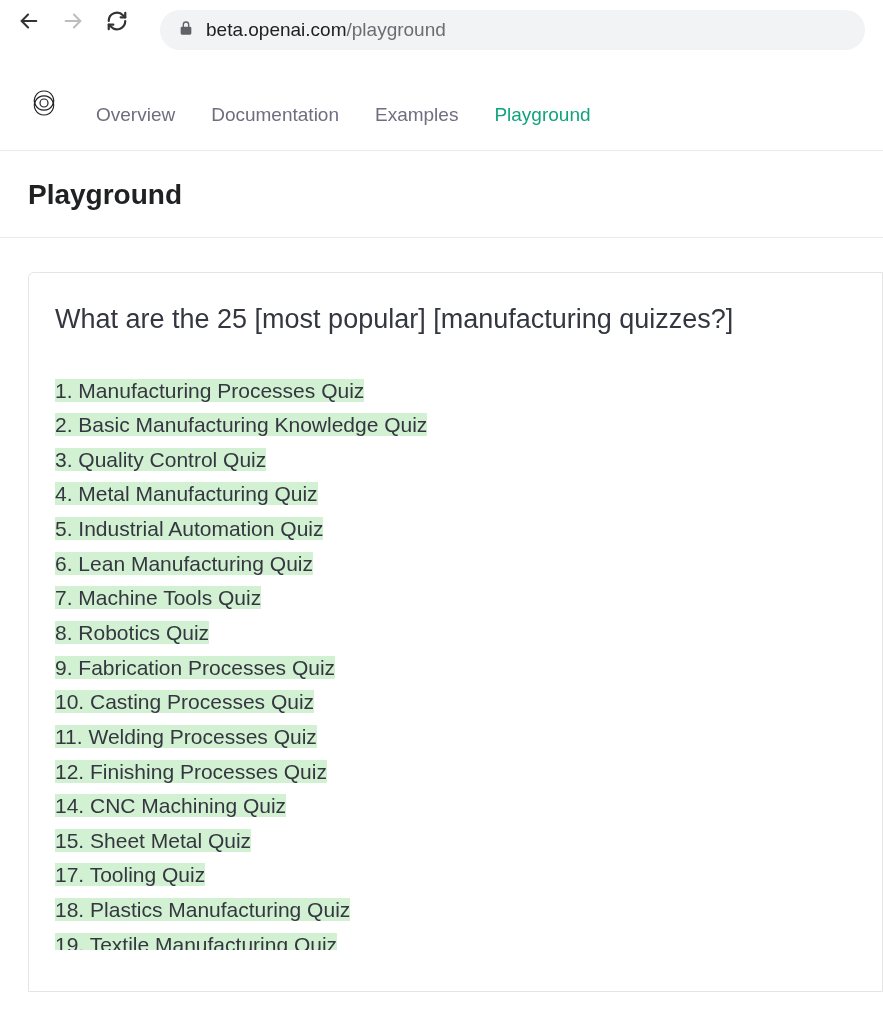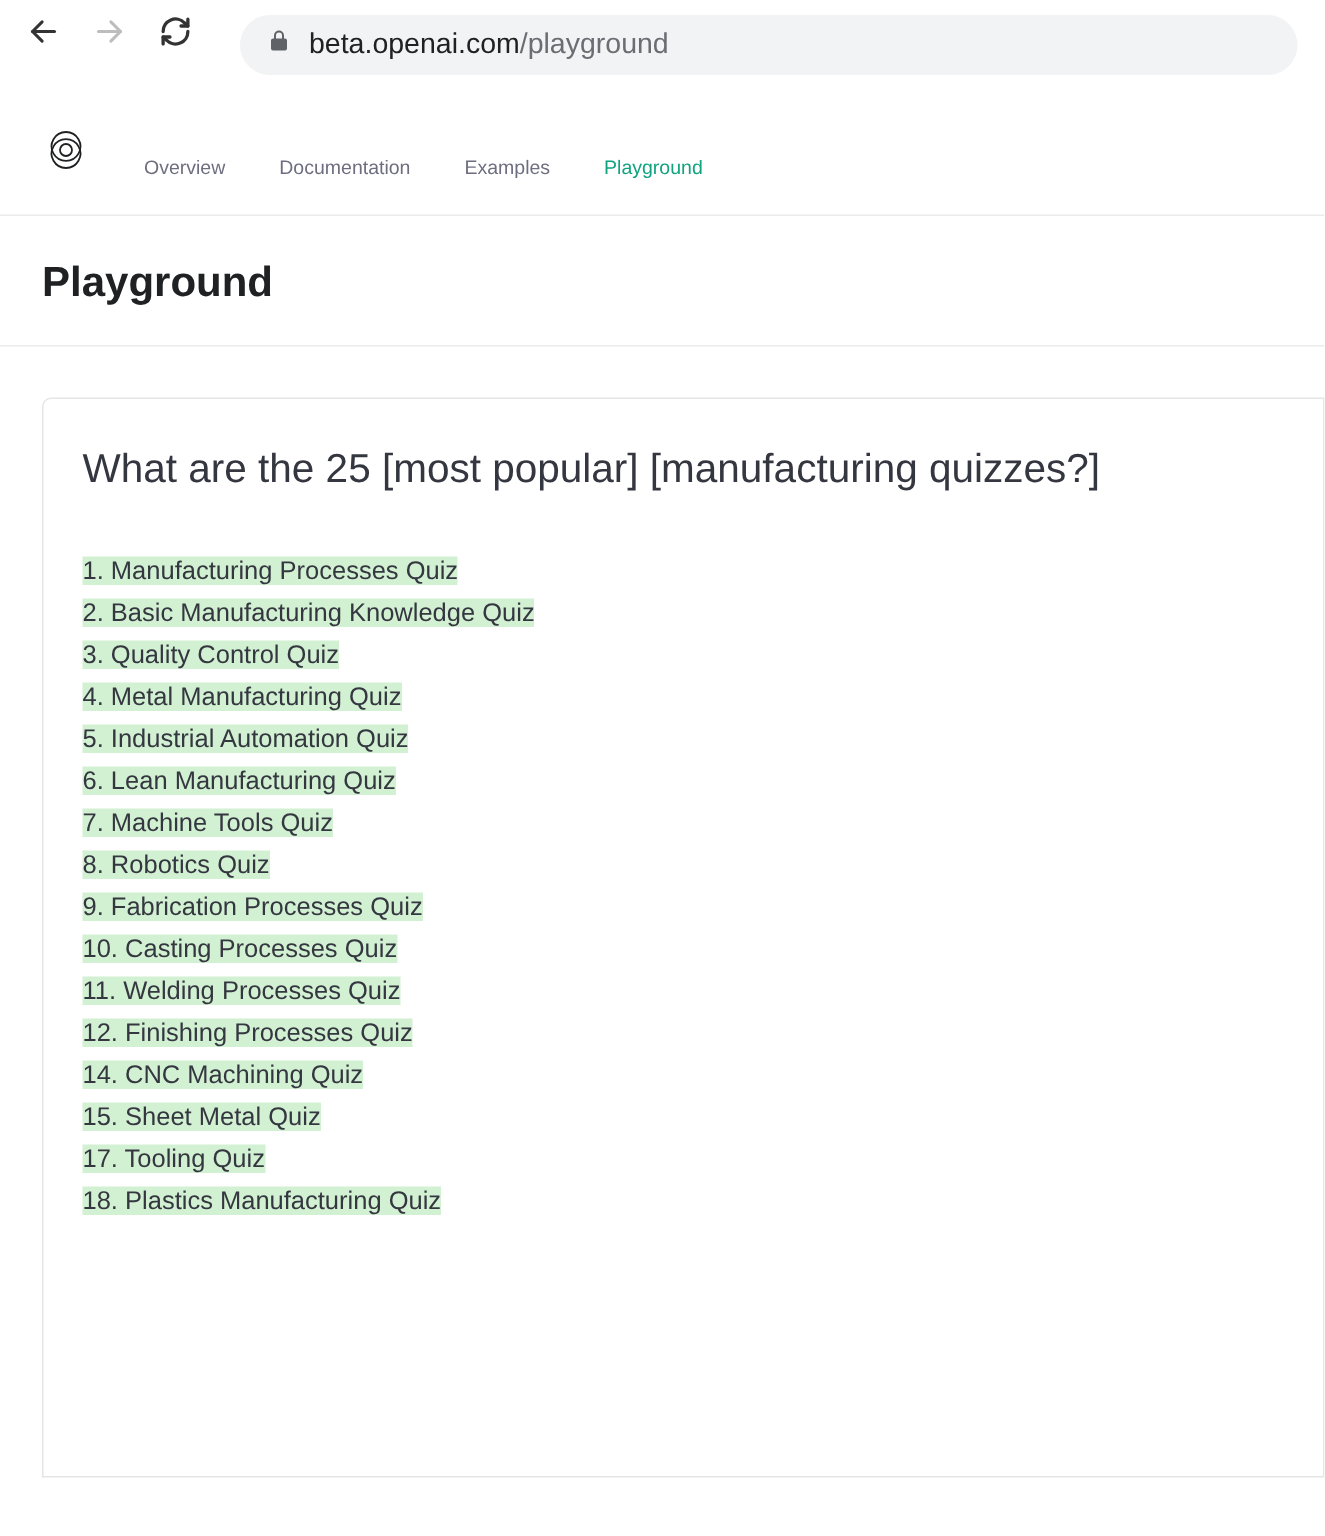--- a/index.html
+++ b/index.html
@@ -54,21 +54,21 @@
       border-bottom: 1px solid #ececec;
     }
     .logo {
       width: 32px;
       height: 32px;
       display: flex;
       align-items: center;
       justify-content: center;
     }
     .nav-link {
-      font-size: 13px;
+      font-size: 19px;
       color: #6e6e80;
       cursor: pointer;
       margin-top: 24px;
     }
     .nav-link.active { color: #10a37f; }
     .page-title-wrap {
       padding: 28px 28px 26px 28px;
       border-bottom: 1px solid #ececec;
     }
     .page-title {
@@ -86,21 +86,21 @@
       min-height: 720px;
       overflow: hidden;
     }
     .prompt-text {
       font-size: 27px;
       color: #353740;
       line-height: 1.5;
       margin-bottom: 34px;
     }
     .completion-list {
-      font-size: 17px;
+      font-size: 21px;
       line-height: 1.65;
       color: #353740;
     }
     .completion-line {
       display: block;
     }
     .hl {
       background: #d2f0d2;
       display: inline;
     }
@@ -178,15 +178,16 @@
       <span class="completion-line"><span class="hl">7. Machine Tools Quiz</span></span>
       <span class="completion-line"><span class="hl">8. Robotics Quiz</span></span>
       <span class="completion-line"><span class="hl">9. Fabrication Processes Quiz</span></span>
       <span class="completion-line"><span class="hl">10. Casting Processes Quiz</span></span>
       <span class="completion-line"><span class="hl">11. Welding Processes Quiz</span></span>
       <span class="completion-line"><span class="hl">12. Finishing Processes Quiz</span></span>
       <span class="completion-line"><span class="hl">14. CNC Machining Quiz</span></span>
       <span class="completion-line"><span class="hl">15. Sheet Metal Quiz</span></span>
       <span class="completion-line"><span class="hl">17. Tooling Quiz</span></span>
       <span class="completion-line"><span class="hl">18. Plastics Manufacturing Quiz</span></span>
+      <span class="completion-line cut-line"><span class="hl">19. Textile Manufacturing Quiz</span></span>
     </div>
   </div>
 </div>
 
 </body></html>

